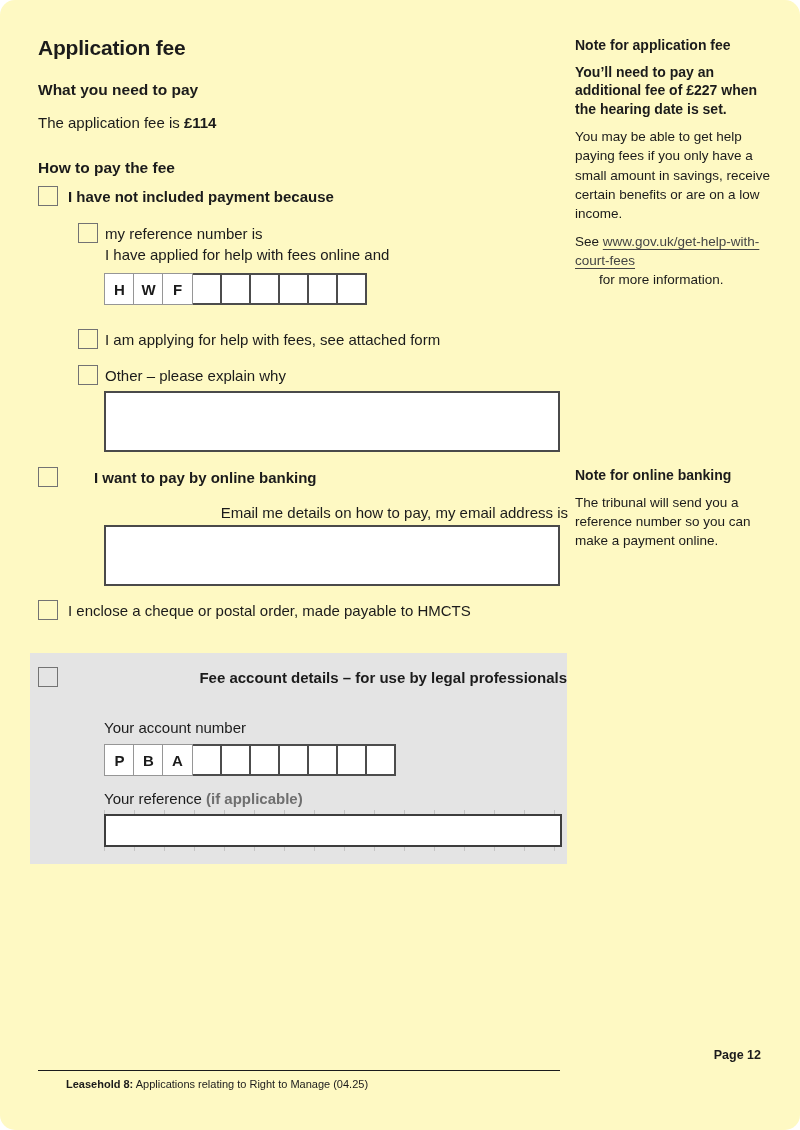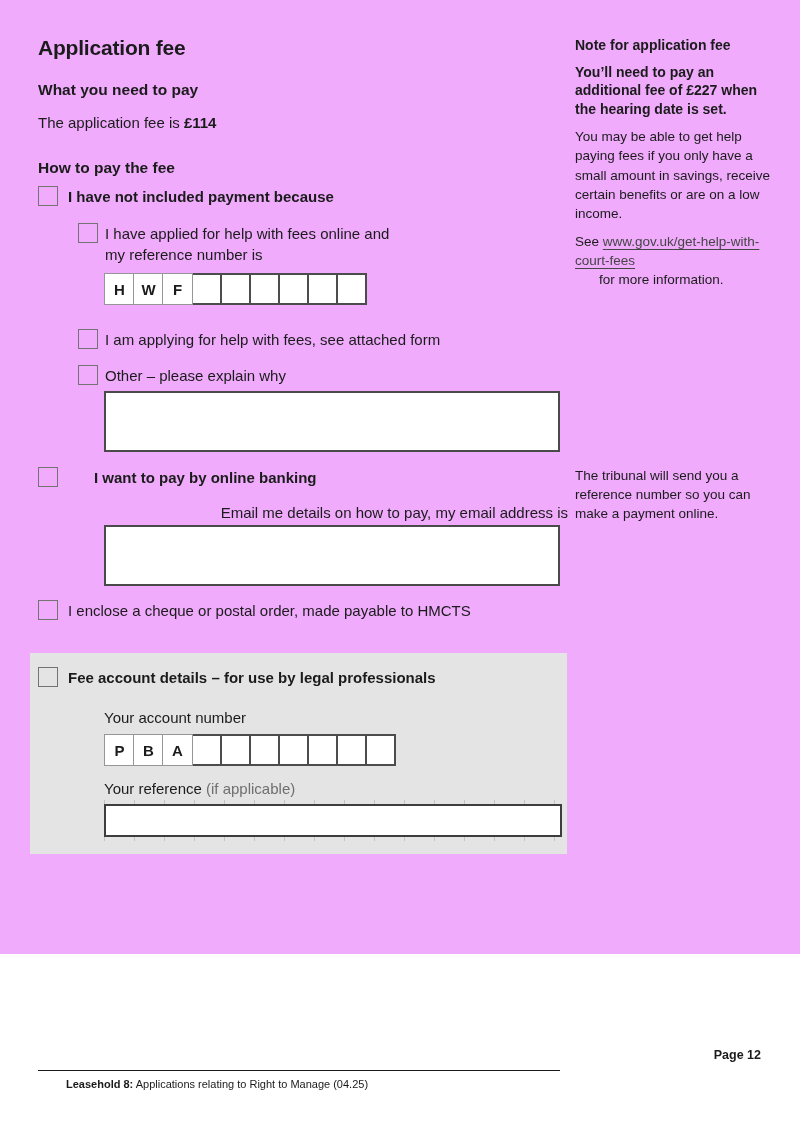--- a/index.html
+++ b/index.html
@@ -9,21 +9,21 @@
   }
   *{margin:0;padding:0;box-sizing:border-box;}
   html,body{background:#fff;}
   body{
     width:800px;height:1130px;
     font-family:"Liberation Sans", sans-serif;
     color:var(--text);
     position:relative;
     overflow:hidden;
   }
-  .page{position:relative;width:800px;height:954px;background:#f0abfc;}
+  .page{position:relative;width:800px;height:1130px;background:#fef9c3;border-radius:15px;}
   .main-col{position:absolute;left:38px;top:36px;width:530px;}
 
   h1{font-size:21px;line-height:1.15;font-weight:bold;margin:0 0 21px;letter-spacing:-0.2px;}
   h2{font-size:15.5px;font-weight:bold;margin:0 0 15px;}
   h2.how{margin:0 0 9px;}
   .fee-line{font-size:15px;margin:0 0 28px;}
   .fee-line strong{font-weight:bold;}
 
   .check-row{display:flex;align-items:flex-start;gap:10px;margin:0 0 16px;}
   .checkbox{width:20px;height:20px;border:1.5px solid #737373;background:transparent;flex:none;}
@@ -48,24 +48,24 @@
 
   .bigbox{width:456px;height:61px;border:2px solid #4a4a4a;background:#fff;}
   .row-online{margin:15px 0 15px;gap:36px;}
   .email-lbl{font-size:15px;margin:16px 0 4px 26px;text-align:right;}
   .row-cheque{margin:14px 0 0;}
 
   .fee-account{
     margin:32px 0 0 -8px;width:537px;background:var(--bg);
     padding:14px 0 13px 8px;
   }
-  .fee-account .check-row{margin-bottom:21px;}
+  .fee-account .check-row{margin-bottom:31px;justify-content:space-between;}
   .field-lbl{font-size:15px;margin:0 0 8px 26px;}
   .field-lbl.ref{margin:0 0 3px 26px;}
-  .hint{color:#6f6f6f;}
+  .hint{color:#6f6f6f;font-weight:bold;}
   .fee-account .comb{margin-left:26px;margin-bottom:14px;}
   .ref-wrap{
     margin-left:26px;width:458px;padding:4px 0;
     background:repeating-linear-gradient(to right,#c4c4c4 0 1px,transparent 1px 30px);
   }
   .ref-box{height:33px;border:2px solid #3d3d3d;background:#fff;}
 
   .note{position:absolute;left:575px;width:200px;font-size:13.5px;line-height:1.42;}
   .note1{top:36px;}
   .note2{top:466px;}
@@ -98,22 +98,22 @@
     <div class="check-row">
       <span class="checkbox"></span>
       <span class="lbl bold">I have not included payment because</span>
     </div>
 
     <div class="sub">
 
       <div class="check-row">
         <span class="checkbox"></span>
         <span class="lbl">
+          <span class="line">my reference number is</span>
           <span class="line">I have applied for help with fees online and</span>
-          <span class="line">my reference number is</span>
         </span>
       </div>
 
       <div class="comb indent">
           <div class="cell prefill">H</div>
           <div class="cell prefill">W</div>
           <div class="cell prefill">F</div>
           <div class="cell blank"></div>
           <div class="cell blank"></div>
           <div class="cell blank"></div>
@@ -181,20 +181,21 @@
   </main>
 
   <aside class="note note1">
     <h3>Note for application fee</h3>
     <p class="b">You’ll need to pay an additional fee of £227 when the hearing date is set.</p>
     <p>You may be able to get help paying fees if you only have a small amount in savings, receive certain benefits or are on a low income.</p>
     <p class="see"><span>See </span><a class="link">www.gov.uk/get-help-with-court-fees</a><span class="suffix-line">for more information.</span></p>
   </aside>
 
   <aside class="note note2">
+    <h3>Note for online banking</h3>
     <p>The tribunal will send you a reference number so you can make a payment online.</p>
   </aside>
 
   <div class="page-num">Page 12</div>
   <div class="footer-line"></div>
   <p class="footer-text"><strong>Leasehold 8:</strong><span> Applications relating to Right to Manage (04.25)</span></p>
 
 </div>
 
 </body></html>

